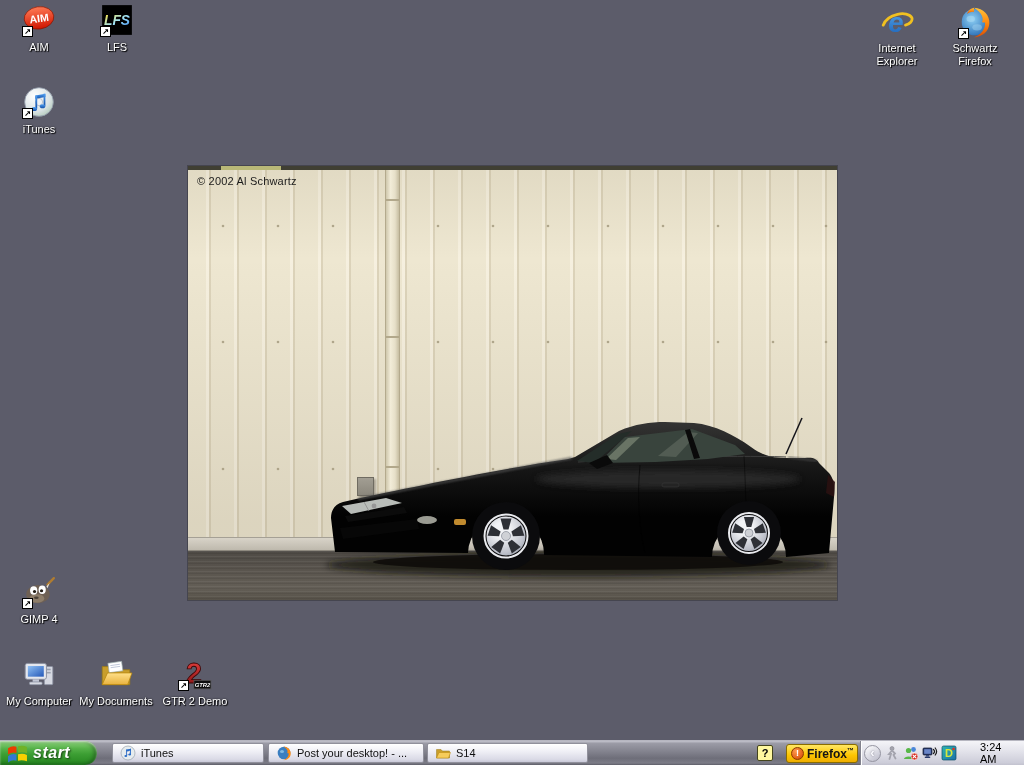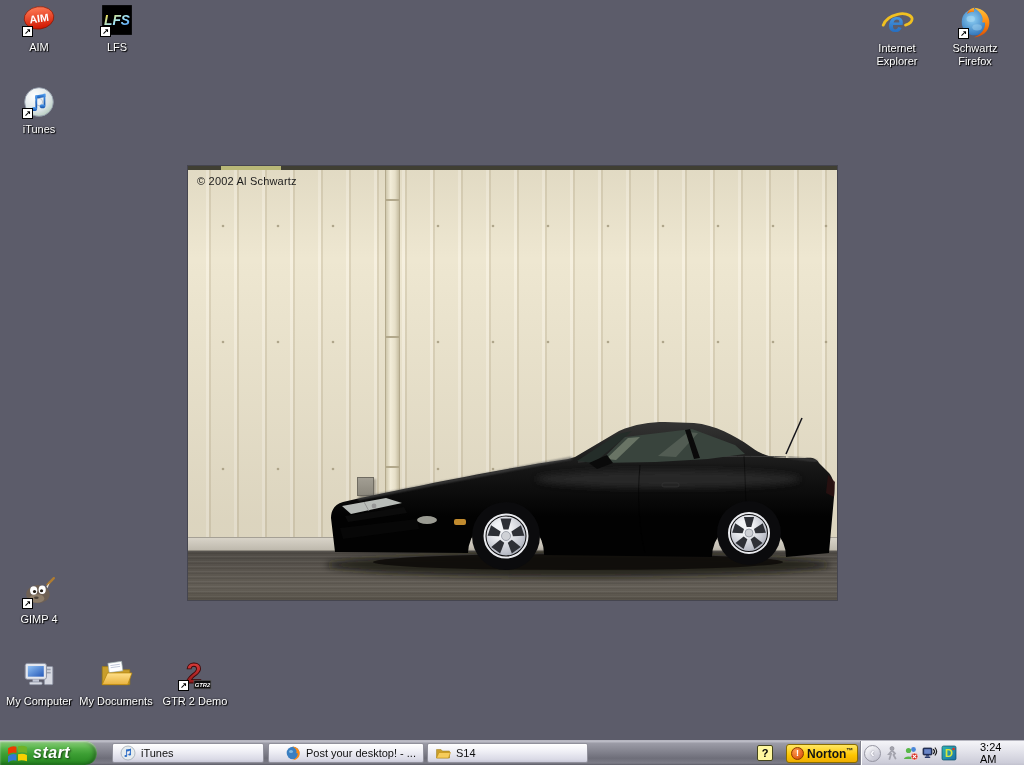--- a/index.html
+++ b/index.html
@@ -52,21 +52,21 @@
         background:linear-gradient(180deg,#8fd47f 0%,#55b148 32%,#3c9e33 55%,#2e8f27 82%,#1f7a1c 100%);
         box-shadow:inset 0 1px 2px rgba(255,255,255,.6),inset -3px 0 4px rgba(0,0,0,.3);
         display:flex;align-items:center;gap:5px;padding-left:7px;box-sizing:border-box;cursor:pointer;}
   .startbtn .stxt{font-size:16px;font-weight:bold;font-style:italic;color:#fff;
         text-shadow:1px 1px 2px rgba(0,0,0,.6);letter-spacing:.5px;padding-right:10px;}
   .taskbtn{position:absolute;top:2px;height:20px;border-radius:2px;
         background:linear-gradient(#ffffff,#f0f0f6 40%,#dadae6 85%,#c9c9d8);
         border:1px solid #90909b;box-shadow:inset 0 1px 0 #fff;
         display:flex;align-items:center;gap:5px;padding:0 7px;box-sizing:border-box;
         font-size:11px;color:#101010;cursor:pointer;white-space:nowrap;overflow:hidden;}
-  #tb-1{left:112px;width:152px;} #tb-2{left:268px;width:156px;justify-content:flex-end;} #tb-3{left:427px;width:161px;}
+  #tb-1{left:112px;width:152px;} #tb-2{left:268px;width:156px;} #tb-3{left:427px;width:161px;}
   .helpbadge{position:absolute;left:757px;top:4px;width:16px;height:16px;background:#fff8a0;
         border:1px solid #44441c;box-sizing:border-box;border-radius:2px;font-size:11px;font-weight:bold;
         color:#000;text-align:center;line-height:14px;cursor:pointer;}
   .norton{position:absolute;left:786px;top:3px;width:72px;height:19px;
         background:linear-gradient(#ffe763,#fdc500 60%,#eead00);
         border:1px solid #8a6d00;border-radius:3px;box-sizing:border-box;
         display:flex;align-items:center;gap:3px;padding:0 4px;cursor:pointer;}
   .norton .nc{width:13px;height:13px;border-radius:50%;flex:0 0 13px;
         background:radial-gradient(circle at 35% 30%,#ff9a4d,#e2621b 65%,#b34308);
         border:1px solid #8a3a00;box-sizing:border-box;color:#fff;font-size:9px;font-weight:bold;
@@ -449,21 +449,21 @@
         <path d="M1.5,4.5 L1.5,13 L14.5,13 L14.5,6 L7.5,6 L6,4.5 Z" fill="#c89e2c" stroke="#9a7a16" stroke-width="0.5"></path>
         <path d="M1.5,13 L4,7.5 L15.5,7.5 L13.5,13 Z" fill="#f6cc5a" stroke="#b8860b" stroke-width="0.5"></path>
       </svg>
       <span>S14</span>
     </div>
 
     <span class="helpbadge">?</span>
 
     <div class="norton">
       <span class="nc">!</span>
-      <span class="nt"><span>Norton</span><sup>™</sup></span>
+      <span class="nt"><span>Firefox</span><sup>™</sup></span>
     </div>
 
     <div class="tray">
       <span class="chev">‹</span>
 
       <svg class="ticon" viewBox="0 0 16 16">
         <circle cx="8" cy="3.5" r="2" fill="#a4a4ae" stroke="#787882" stroke-width="0.5"></circle>
         <path d="M8,5.5 L5,9 L7,9 L5.5,14 M8,5.5 L11,8.5 L9.5,10 L11.5,13.5" stroke="#a4a4ae" stroke-width="1.8" fill="none" stroke-linecap="round"></path>
       </svg>
 

